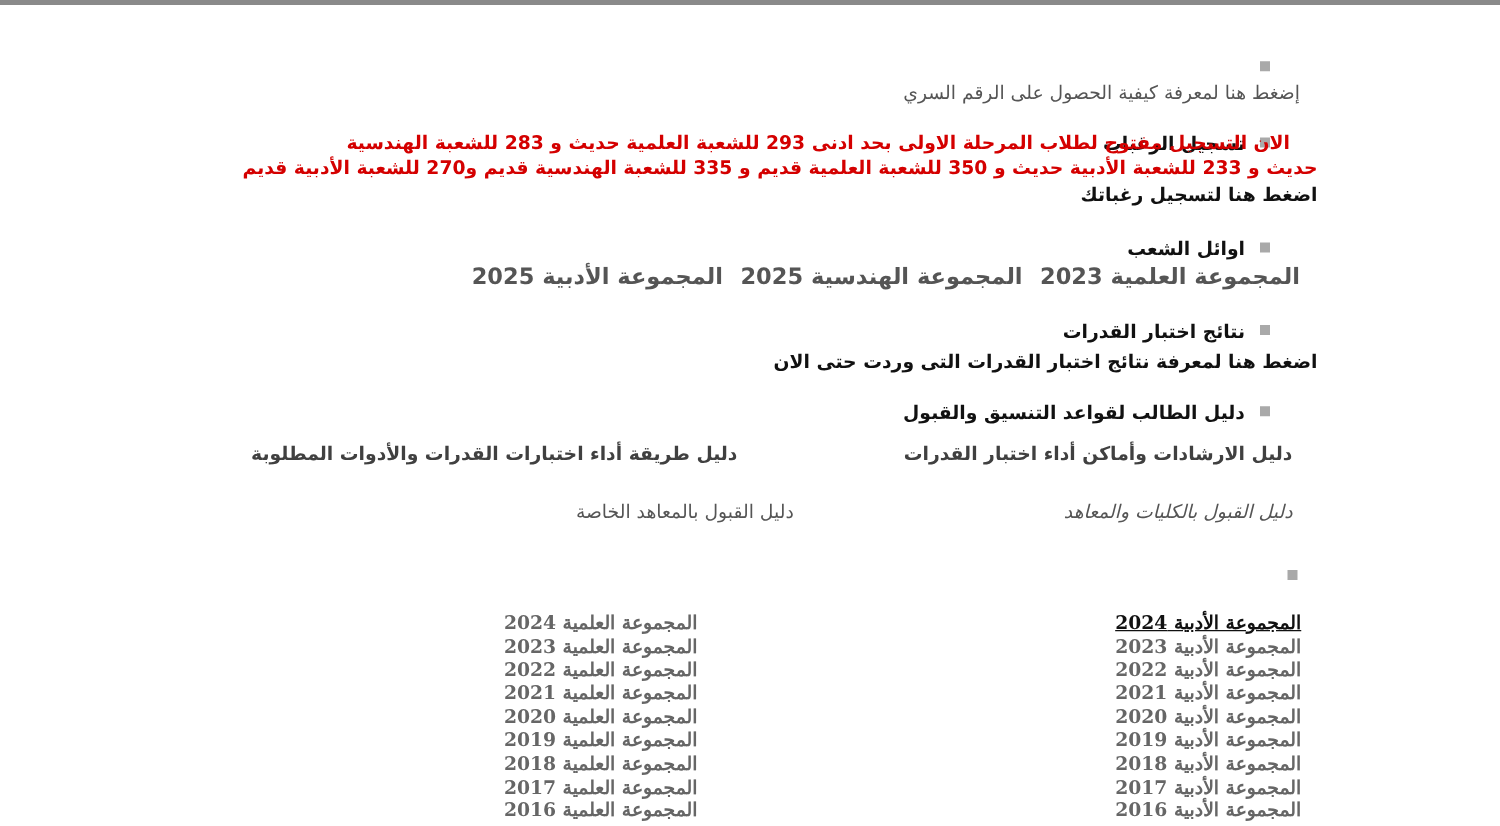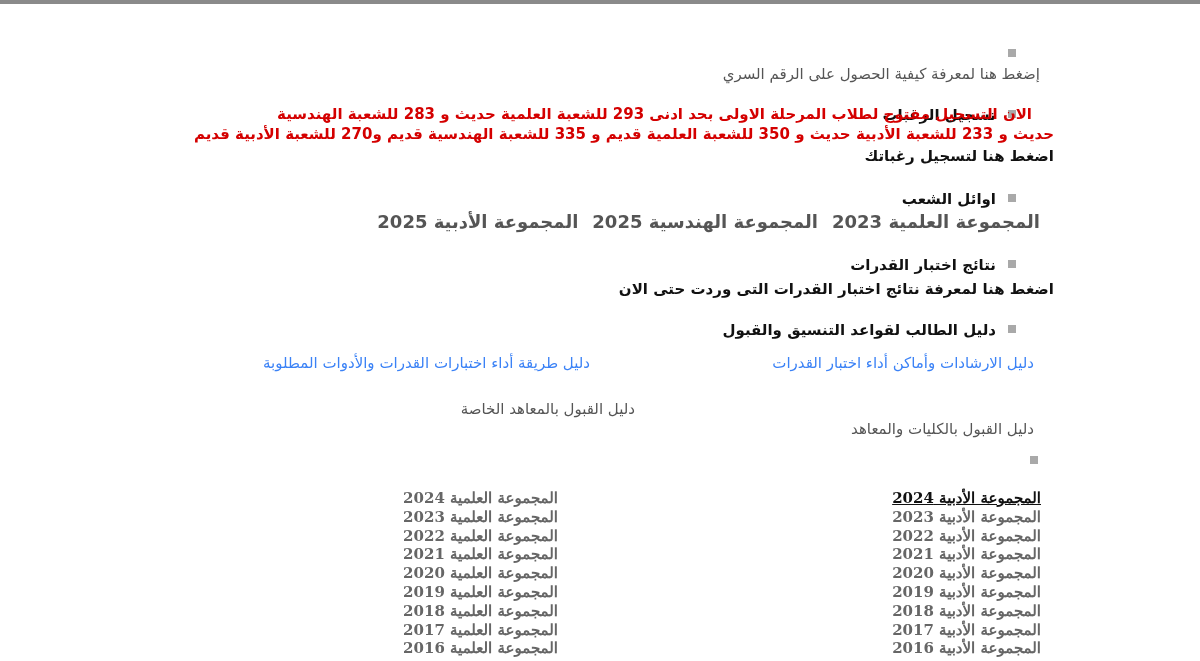--- a/index.html
+++ b/index.html
@@ -50,22 +50,22 @@
       font-weight: bold;
       color: #111111;
     }
     .red {
       font-size: 15px;
       font-weight: bold;
       color: #d40000;
     }
     .blue {
       font-size: 15px;
-      font-weight: normal;
-      color: #3b82f6;
+      font-weight: bold;
+      color: #404040;
     }
     .gray-link {
       font-size: 15px;
       color: #555555;
     }
     .top-item {
       font-size: 18px;
       color: #555555;
       font-weight: bold;
     }
@@ -114,21 +114,21 @@
 <div class="abs" style="right:184px; top:255px;">
   <span class="bullet"></span><span class="heading">نتائج اختبار القدرات</span>
 </div>
 <div class="abs sub-dark" style="right:146px; top:280px;">اضغط هنا لمعرفة نتائج اختبار القدرات التى وردت حتى الان</div>
 
 <div class="abs" style="right:184px; top:320px;">
   <span class="bullet"></span><span class="heading">دليل الطالب لقواعد التنسيق والقبول</span>
 </div>
 <div class="abs blue" style="right:166px; top:354px;">دليل الارشادات وأماكن أداء اختبار القدرات</div>
 <div class="abs blue" style="right:610px; top:354px;">دليل طريقة أداء اختبارات القدرات والأدوات المطلوبة</div>
-<div class="abs gray-link" style="right:166px; top:420px;">دليل القبول بالكليات والمعاهد</div>
+<div class="abs gray-link" style="right:166px; top:400px;font-style:italic;">دليل القبول بالكليات والمعاهد</div>
 <div class="abs gray-link" style="right:565px; top:400px;">دليل القبول بالمعاهد الخاصة</div>
 
 <div class="abs" style="right:162px; top:451px;">
   <span class="bullet"></span>
 </div>
 
 <div class="archive-col" style="right:159px; top:489px;">
   <div class="archive-row current">المجموعة الأدبية 2024</div>
   <div class="archive-row">المجموعة الأدبية 2023</div>
   <div class="archive-row">المجموعة الأدبية 2022</div>

